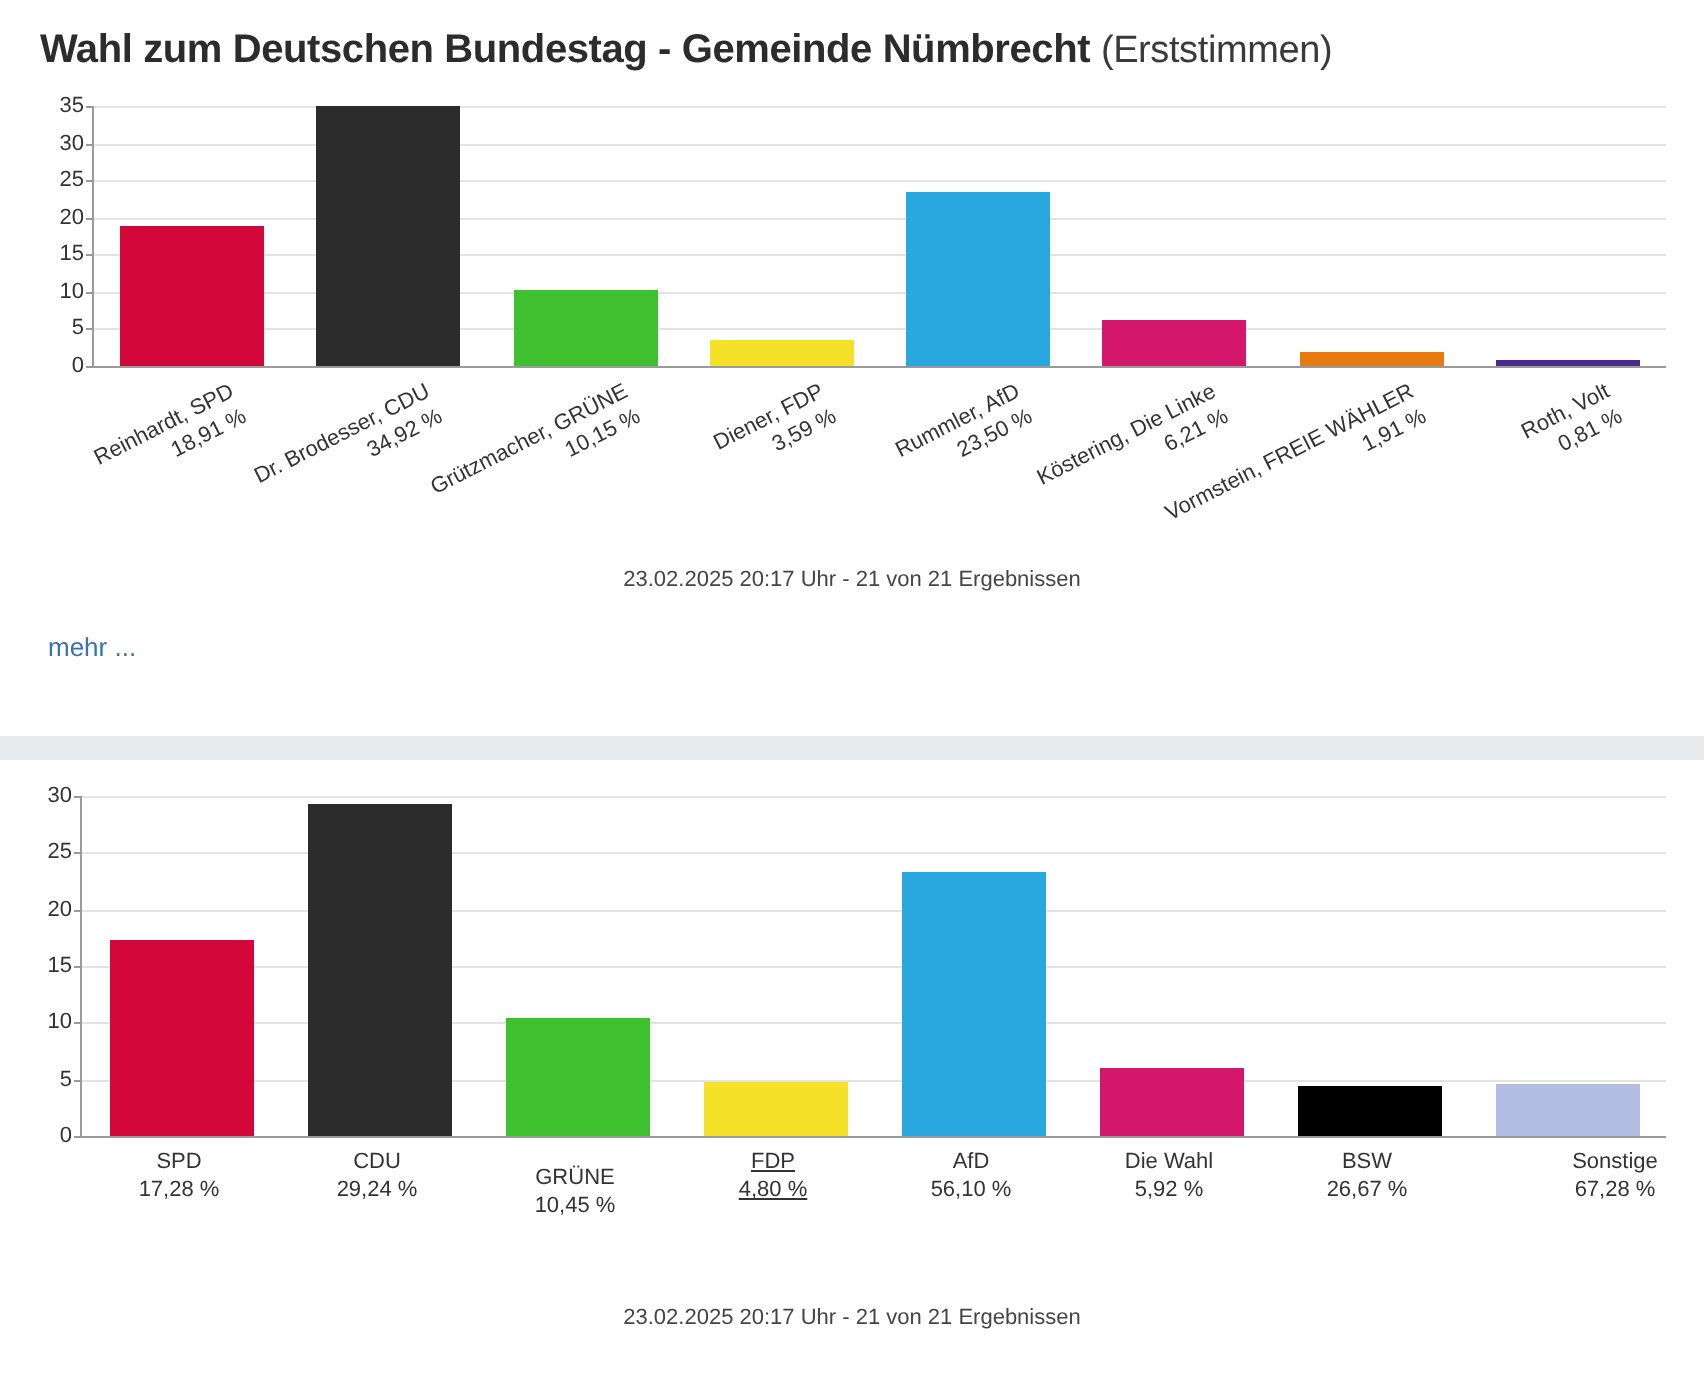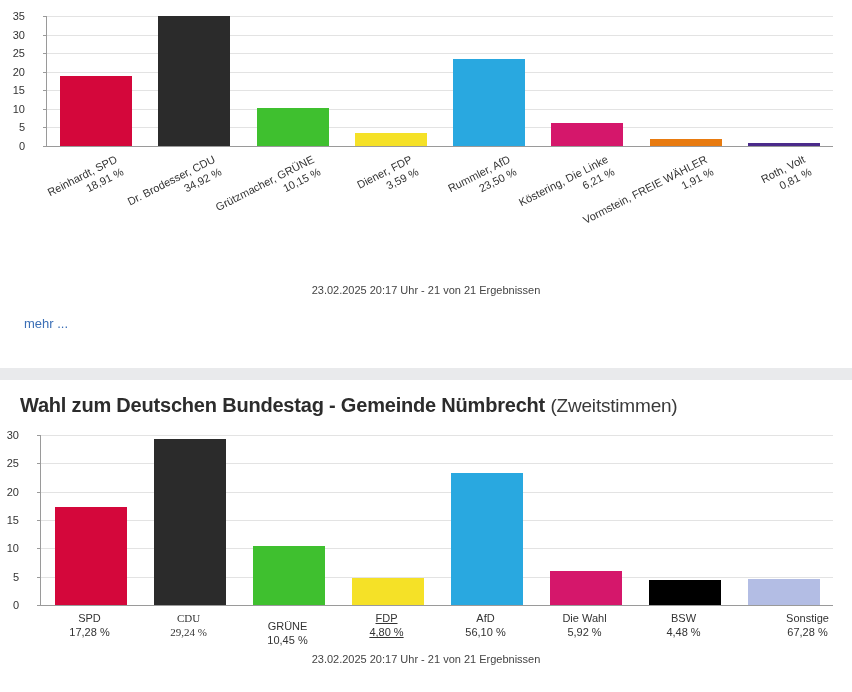--- a/index.html
+++ b/index.html
@@ -53,21 +53,21 @@
   .gridline {
     position: absolute;
     left: 0;
     right: 0;
     height: 1px;
     background: #e3e3e3;
   }
   .ytick {
     position: absolute;
     right: 100%;
-    margin-right: 22px;
+    margin-right: 5px;
     transform: translateY(-50%);
     font-size: 11px;
     color: #333;
     white-space: nowrap;
   }
   .ytickmark {
     position: absolute;
     right: 100%;
     width: 4px;
     height: 1px;
@@ -105,20 +105,24 @@
     color: #3b6fb6;
     cursor: pointer;
   }
 </style>
 </head>
 <body>
 
 <div id="page">
 
   <div class="panel" id="panel1">
+    <div class="title">
+      <span>Wahl zum Deutschen Bundestag - Gemeinde Nümbrecht</span>
+      <span class="sub">(Erststimmen)</span>
+    </div>
     <div class="chart-area" id="chart1">
         <div class="plot" style="left: 46px; top: 6px; width: 786px; height: 130px;">
           <div class="ytickmark" style="top: 130px;"></div>
           <div class="ytick" style="top: 130px;">0</div>
           <div class="gridline" style="top: 111.429px;"></div>
           <div class="ytickmark" style="top: 111.429px;"></div>
           <div class="ytick" style="top: 111.429px;">5</div>
           <div class="gridline" style="top: 92.8571px;"></div>
           <div class="ytickmark" style="top: 92.8571px;"></div>
           <div class="ytick" style="top: 92.8571px;">10</div>
@@ -177,24 +181,20 @@
         <div class="xlabel rot" style="left: 800.875px; top: 142px; width: 180px; margin-left: -180px;">
           <div>Roth, Volt</div>
           <div>0,81 %</div>
         </div>
       </div>
     <div class="timestamp" id="ts1" style="top:284px;">23.02.2025 20:17 Uhr - 21 von 21 Ergebnissen</div>
     <div class="more-link" id="more1" style="top:316px;">mehr ...</div>
   </div>
 
   <div class="panel" id="panel2">
-    <div class="title">
-      <span>Wahl zum Deutschen Bundestag - Gemeinde Nümbrecht</span>
-      <span class="sub">(Zweitstimmen)</span>
-    </div>
     <div class="chart-area" id="chart2">
         <div class="plot" style="left: 40px; top: 8px; width: 792px; height: 170px;">
           <div class="ytickmark" style="top: 170px;"></div>
           <div class="ytick" style="top: 170px;">0</div>
           <div class="gridline" style="top: 141.667px;"></div>
           <div class="ytickmark" style="top: 141.667px;"></div>
           <div class="ytick" style="top: 141.667px;">5</div>
           <div class="gridline" style="top: 113.333px;"></div>
           <div class="ytickmark" style="top: 113.333px;"></div>
           <div class="ytick" style="top: 113.333px;">10</div>
@@ -216,21 +216,21 @@
           <div class="bar" title="FDP 4,80 %" style="left: 310.5px; width: 72px; height: 27.2px; background: rgb(245, 225, 39);"></div>
           <div class="bar" title="AfD 23,22 %" style="left: 409.5px; width: 72px; height: 131.58px; background: rgb(41, 168, 224);"></div>
           <div class="bar" title="Die Linke 5,92 %" style="left: 508.5px; width: 72px; height: 33.5467px; background: rgb(213, 23, 107);"></div>
           <div class="bar" title="BSW 4,48 %" style="left: 607.5px; width: 72px; height: 25.3867px; background: rgb(0, 0, 0);"></div>
           <div class="bar" title="Sonstige 4,61 %" style="left: 706.5px; width: 72px; height: 26.1233px; background: rgb(179, 189, 228);"></div>
         </div>
         <div class="xlabel" style="left: 40px; top: 184px; width: 99px;">
           <div>SPD</div>
           <div>17,28 %</div>
         </div>
-        <div class="xlabel" style="left: 139px; top: 184px; width: 99px; font-family: Liberation Serif, serif;">
+        <div class="xlabel" style="left: 139px; top: 184px; width: 99px;">
           <div>CDU</div>
           <div>29,24 %</div>
         </div>
         <div class="xlabel" style="left: 238px; top: 192px; width: 99px;">
           <div>GRÜNE</div>
           <div>10,45 %</div>
         </div>
         <div class="xlabel" style="left: 337px; top: 184px; width: 99px; text-decoration: underline;">
           <div>FDP</div>
           <div>4,80 %</div>
@@ -238,21 +238,21 @@
         <div class="xlabel" style="left: 436px; top: 184px; width: 99px;">
           <div>AfD</div>
           <div>56,10 %</div>
         </div>
         <div class="xlabel" style="left: 535px; top: 184px; width: 99px;">
           <div>Die Wahl</div>
           <div>5,92 %</div>
         </div>
         <div class="xlabel" style="left: 634px; top: 184px; width: 99px;">
           <div>BSW</div>
-          <div>4,48 %</div>
+          <div>26,67 %</div>
         </div>
         <div class="xlabel" style="left: 758px; top: 184px; width: 99px; text-align: center;">
           <div>Sonstige</div>
           <div>67,28 %</div>
         </div>
       </div>
     <div class="timestamp" id="ts2" style="top:273px;">23.02.2025 20:17 Uhr - 21 von 21 Ergebnissen</div>
   </div>
 
 </div>

